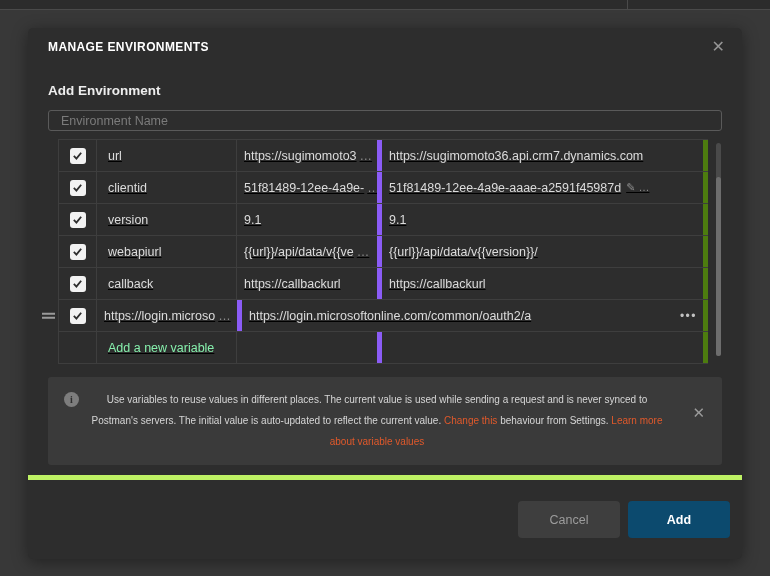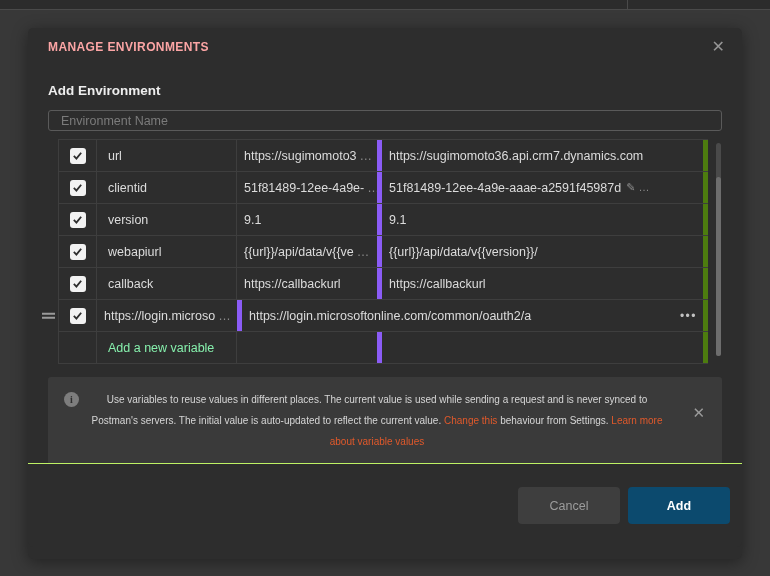--- a/index.html
+++ b/index.html
@@ -23,41 +23,41 @@
   .modal {
     position:absolute; left:28px; top:28px; width:714px; height:531px;
     background:#2d2d2d; border-radius:5px;
     box-shadow:0 3px 16px rgba(0,0,0,.4);
   }
   .modal-header {
     height:38px; display:flex; align-items:center; justify-content:space-between;
     padding:0 17px 0 20px;
   }
   .modal-title {
-    font-size:12px; font-weight:700; letter-spacing:.4px; color:#fca5a5;
+    font-size:12px; font-weight:700; letter-spacing:.4px; color:#ffffff;
   }
   .close-x {
     color:#969696; font-size:16px; line-height:16px; cursor:pointer;
     font-family:"DejaVu Sans", sans-serif;
   }
 
   .content { padding:0 20px; }
   .section-heading {
     margin:17px 0 12px 0; font-size:13.5px; font-weight:700; color:#eeeeee;
   }
   .env-input {
     width:100%; height:21px; background:transparent;
     border:1px solid #5a5a5a; border-radius:3px;
     color:#dddddd; font-size:12.5px; padding:0 12px; outline:none;
     font-family:"Liberation Sans", sans-serif;
   }
   .env-input::placeholder { color:#7b7b7b; }
 
   
-  .table-zone { position:relative; margin-top:8px; padding-left:10px; padding-right:14px; }
+  .table-zone { position:relative; margin-top:8px; padding-left:10px; padding-right:14px;text-decoration:underline; }
   .vtable { border-top:1px solid #3e3e3e; }
   .vrow {
     display:flex; height:32px; border-bottom:1px solid #3e3e3e;
     position:relative; font-size:12.5px; color:#dcdcdc; align-items:stretch;
   }
   .cell { display:flex; align-items:center; }
   .cell-check {
     width:39px; justify-content:center;
     border-left:1px solid #3e3e3e; border-right:1px solid #3e3e3e;
   }
@@ -106,22 +106,22 @@
   }
   .info-text { font-size:10px; line-height:21px; color:#d6d6d6; padding-right:44px;text-align:center; }
   .info-link { color:#e0592b; cursor:pointer; }
   .info-dismiss {
     position:absolute; right:17px; top:27px; color:#9a9a9a; font-size:15px; cursor:pointer;
     font-family:"DejaVu Sans", sans-serif;
   }
 
   
   .modal-footer {
-    position:absolute; left:0; right:0; bottom:12px; height:84px;
-    border-top:1px solid #bef264; border-radius:0 0 5px 5px;
+    position:absolute; left:0; right:0; bottom:0; height:84px;
+    border-top:5px solid #bef264; border-radius:0 0 5px 5px;
     display:flex; align-items:center; justify-content:flex-end;
     padding-right:12px; gap:8px; background:#2d2d2d;
   }
   .btn {
     width:102px; height:37px; border:none; border-radius:4px;
     font-size:12.5px; cursor:pointer;
     display:flex; align-items:center; justify-content:center;
     font-family:"Liberation Sans", sans-serif;
   }
   .btn-cancel { background:#3e3e3e; color:#9c9c9c; }

